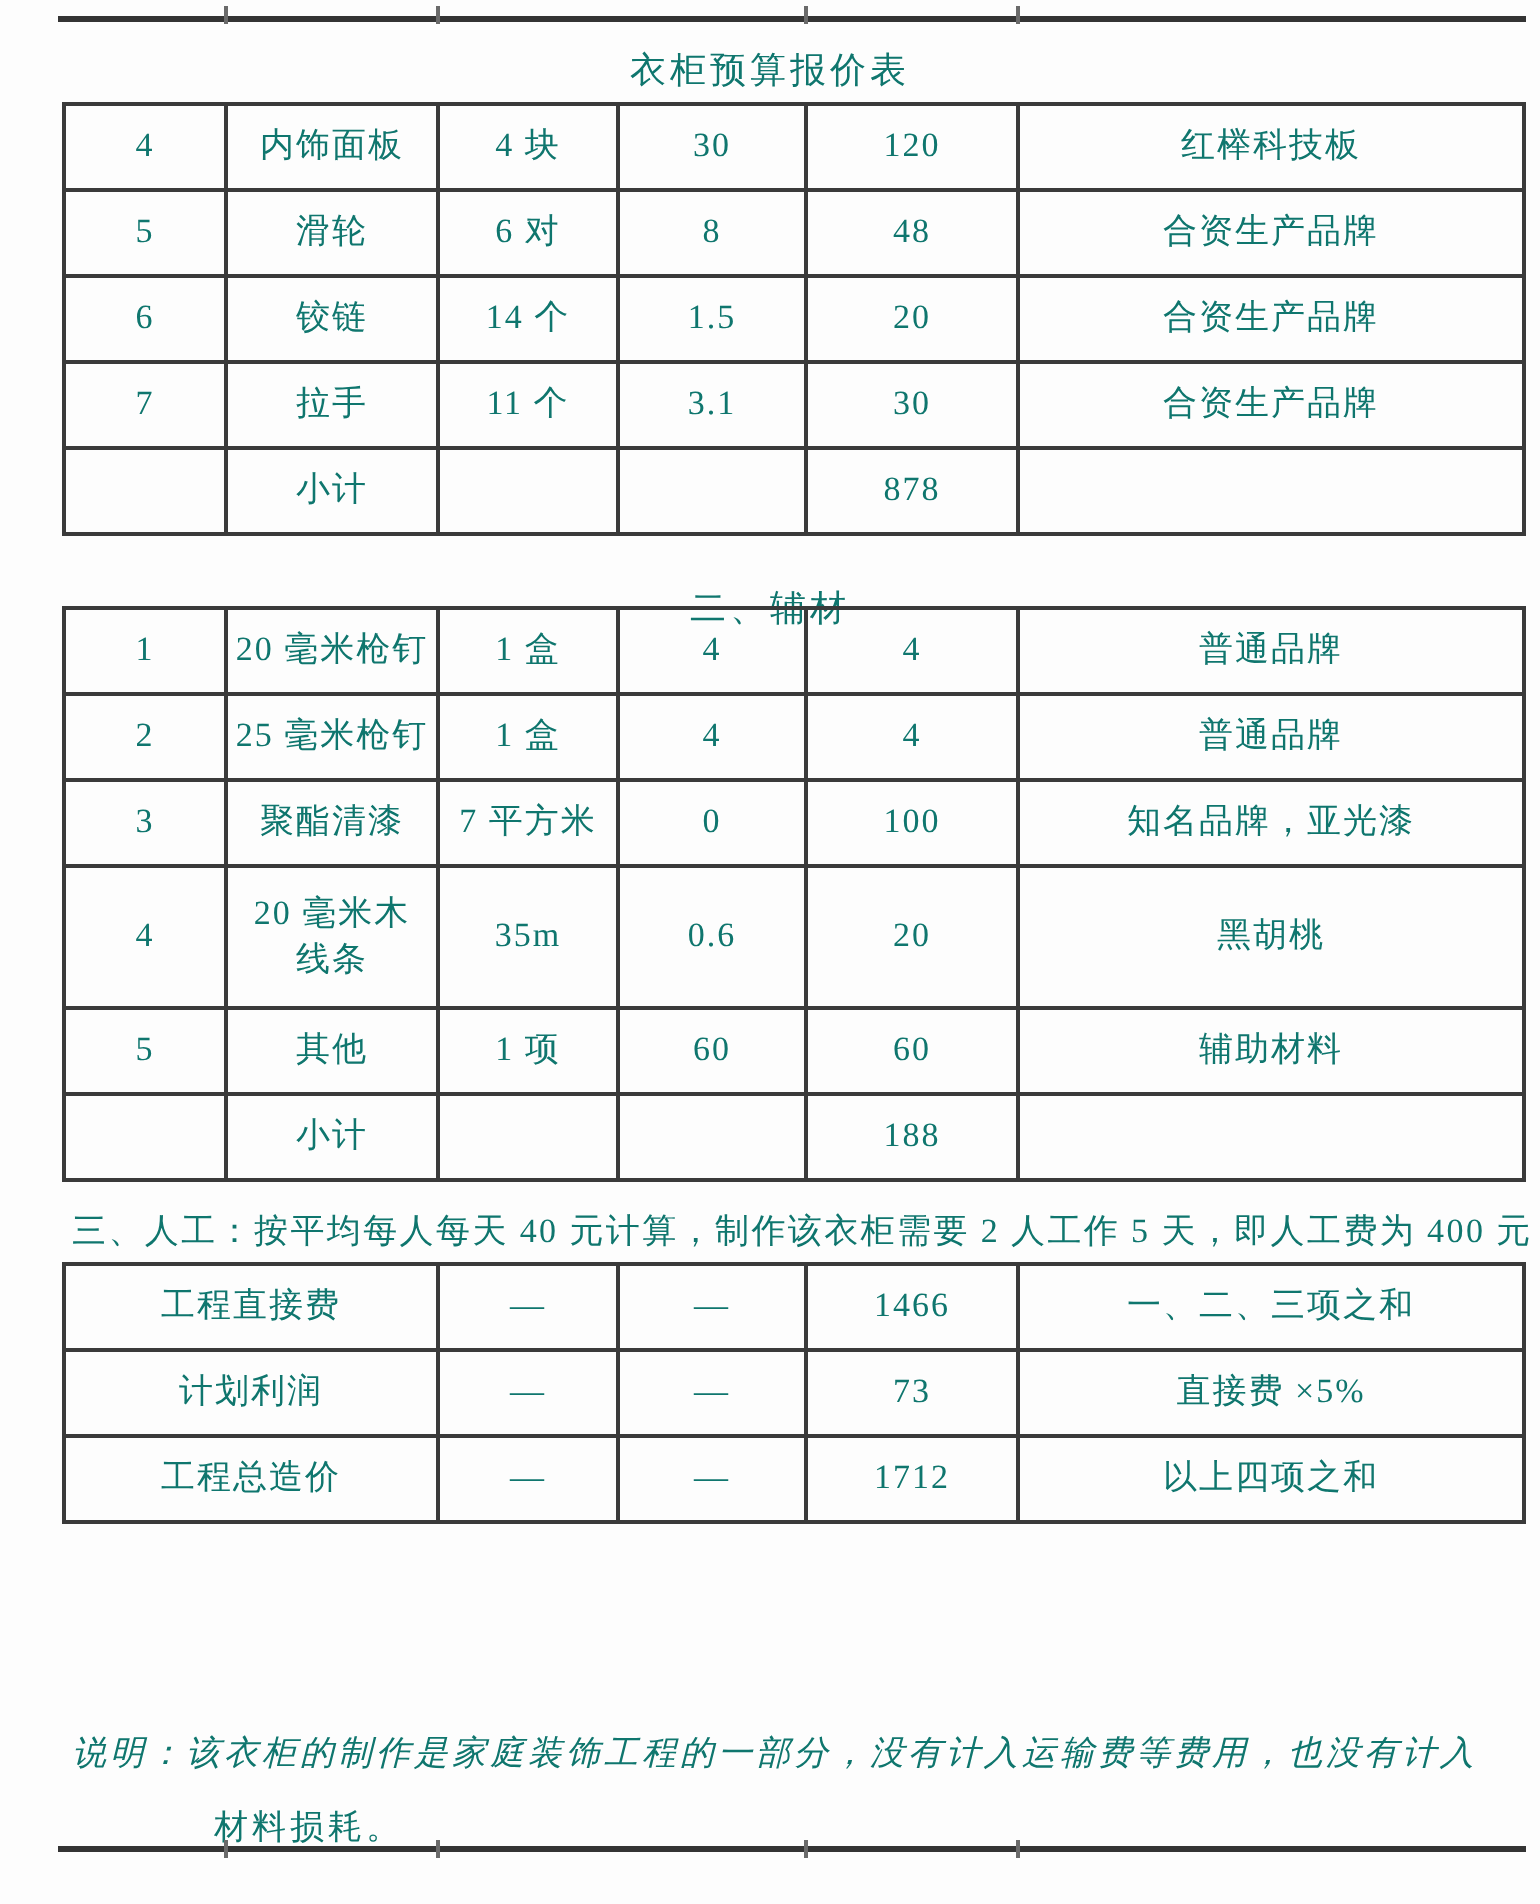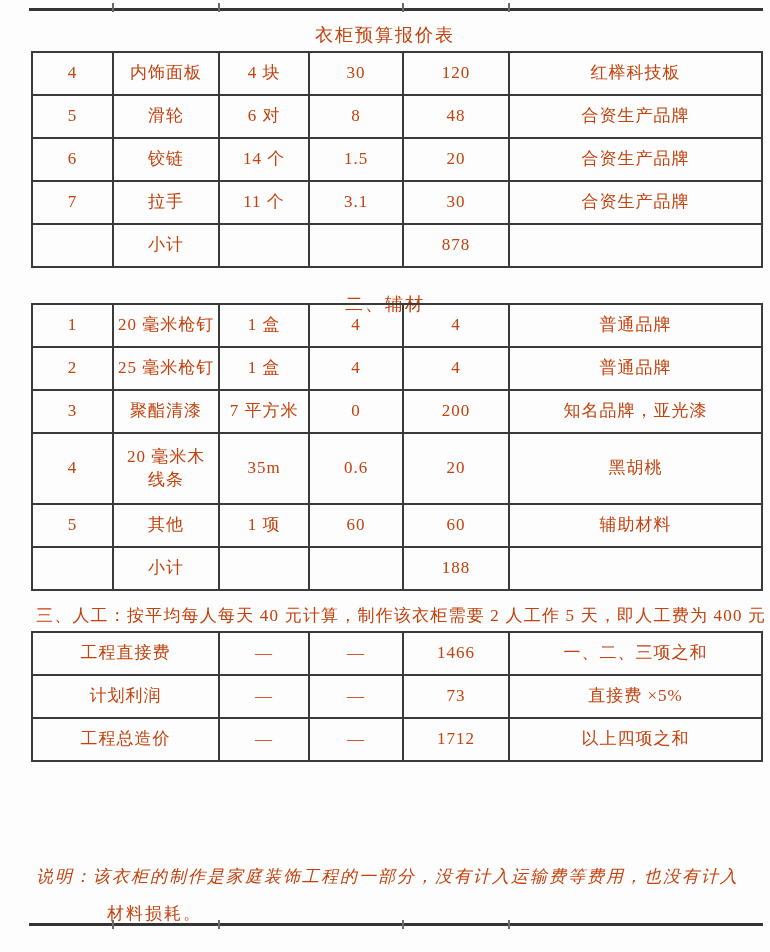--- a/index.html
+++ b/index.html
@@ -2,21 +2,21 @@
 <html><head>
 <meta charset="utf-8">
 <style>
   html, body { margin: 0; padding: 0; background: #e8e8e8; }
   .page {
     position: relative;
     width: 770px;
     height: 952px;
     background: #fdfdfd;
     font-family: "Liberation Serif", "DejaVu Serif", serif;
-    color: #c2410c;
+    color: #0f766e;
     overflow: hidden;
     margin: 0 auto;
   }
   .rule {
     position: absolute;
     left: 29px;
     width: 734px;
     height: 3px;
     background: #343434;
   }
@@ -161,21 +161,21 @@
       <td>1 盒</td>
       <td>4</td>
       <td>4</td>
       <td>普通品牌</td>
     </tr>
     <tr class="r">
       <td>3</td>
       <td>聚酯清漆</td>
       <td>7 平方米</td>
       <td>0</td>
-      <td>200</td>
+      <td>100</td>
       <td>知名品牌，亚光漆</td>
     </tr>
     <tr class="r-tall">
       <td>4</td>
       <td>20 毫米木
 线条</td>
       <td>35m</td>
       <td>0.6</td>
       <td>20</td>
       <td>黑胡桃</td>

